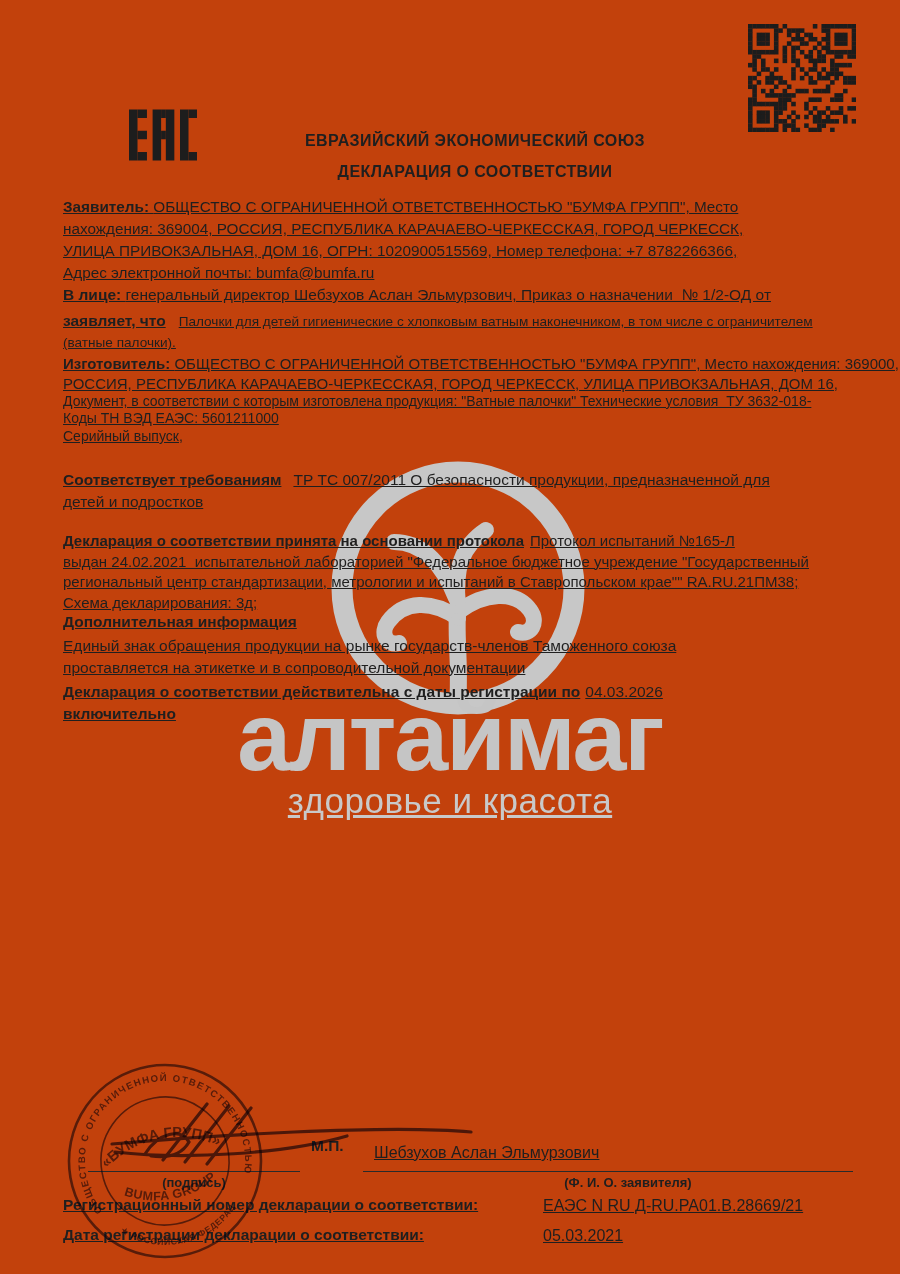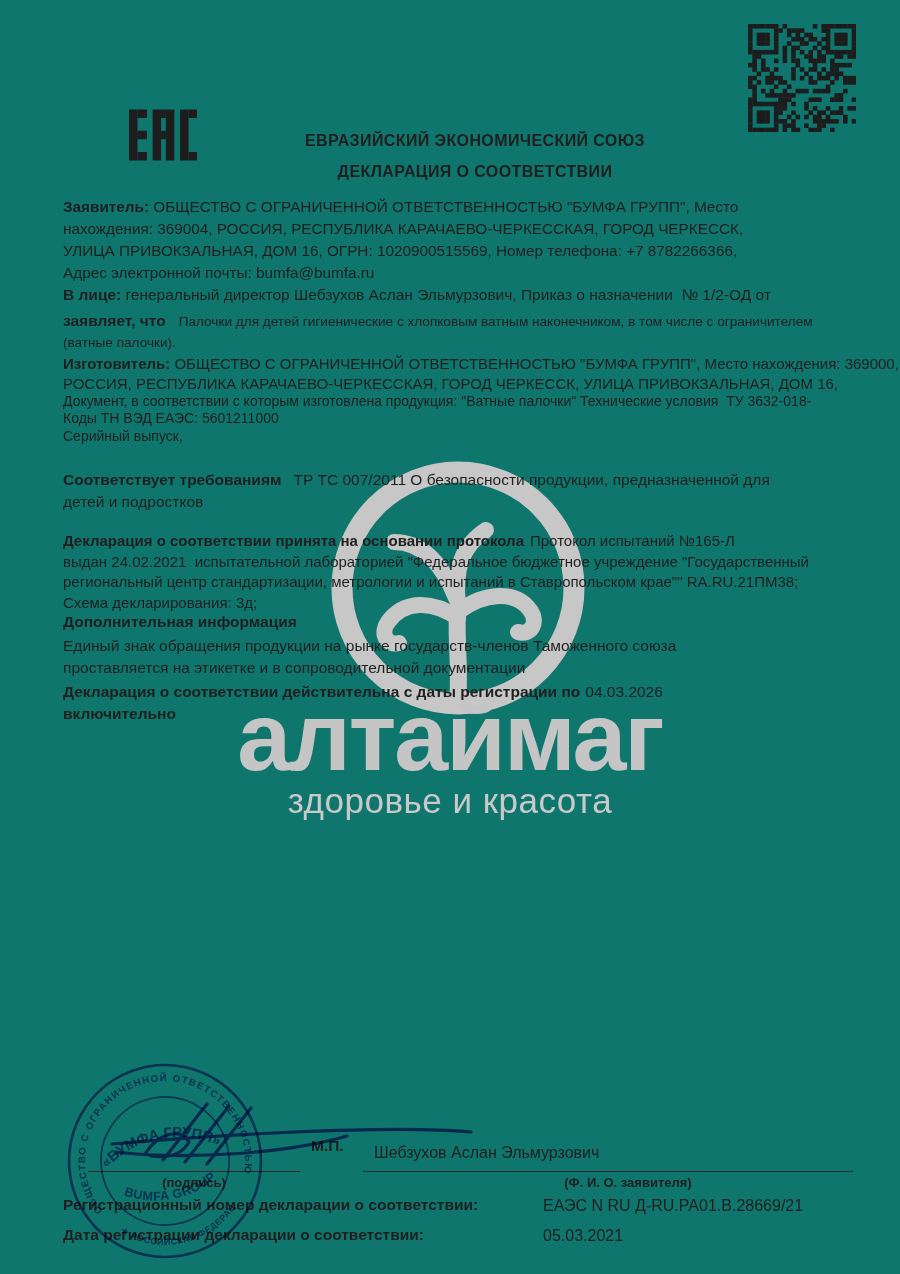--- a/index.html
+++ b/index.html
@@ -1,21 +1,21 @@
 <!DOCTYPE html>
 <html><head>
 <meta charset="utf-8">
 <style>
   html,body{margin:0;padding:0;background:#ffffff;}
   .page{
-    position:relative;width:900px;height:1274px;background:#0f766e;overflow:hidden;
+    position:relative;width:900px;height:1274px;background:#c2410c;overflow:hidden;
     font-family:"Liberation Sans",sans-serif;color:#1f1f1f;
   }
   .abs{position:absolute;}
-  .ln{white-space:pre;}
+  .ln{white-space:pre;text-decoration:underline;}
   b{font-weight:bold;}
   
   .doc-title{left:90px;top:131px;width:770px;text-align:center;font-weight:bold;
     font-size:16px;letter-spacing:.4px;line-height:20px;z-index:2;}
   .doc-title .t2{margin-top:11px;}
   
   .para{left:63px;width:795px;z-index:2;}
   .p-applicant{top:196px;font-size:15.3px;line-height:22px;}
   .p-inperson{top:284px;font-size:15.5px;line-height:22px;}
   .p-declares{top:310px;font-size:15.5px;line-height:21px;}
@@ -27,21 +27,21 @@
   .p-comply .gap{margin-left:12px;}
   .p-basis{top:531px;font-size:15px;line-height:20.5px;}
   .p-basis .gap{margin-left:6px;}
   .p-addh{top:613px;font-size:15.5px;font-weight:bold;}
   .p-add{top:635px;font-size:15.5px;line-height:21.5px;}
   .p-valid{top:681px;font-size:15.5px;line-height:22px;}
   .p-valid .gap{margin-left:5px;}
   
   .wm{z-index:0;color:#c5c5c5;text-align:center;left:0;width:900px;user-select:none;}
   .wm-brand{top:688px;font-size:97px;font-weight:bold;letter-spacing:-2px;line-height:1;}
-  .wm-tag{top:781px;font-size:35px;color:#c9c9c9;letter-spacing:.5px;}
+  .wm-tag{top:781px;font-size:35px;color:#c9c9c9;letter-spacing:.5px;text-decoration:underline;}
   .wm-logo{left:320px;top:450px;z-index:0;}
   
   .mp{left:311px;top:1137px;font-size:15.5px;font-weight:700;z-index:2;}
   .hr{border-top:1.6px solid #2a2a2a;height:0;z-index:2;}
   .sign-line{left:88px;top:1171px;width:212px;}
   .fio-line{left:363px;top:1171px;width:490px;}
   .cap{font-size:13px;font-weight:600;text-align:center;z-index:2;}
   .sign-cap{left:88px;top:1175px;width:212px;}
   .fio-cap{left:383px;top:1175px;width:490px;}
   .fio-val{left:374px;top:1144px;font-size:16px;z-index:2;}

